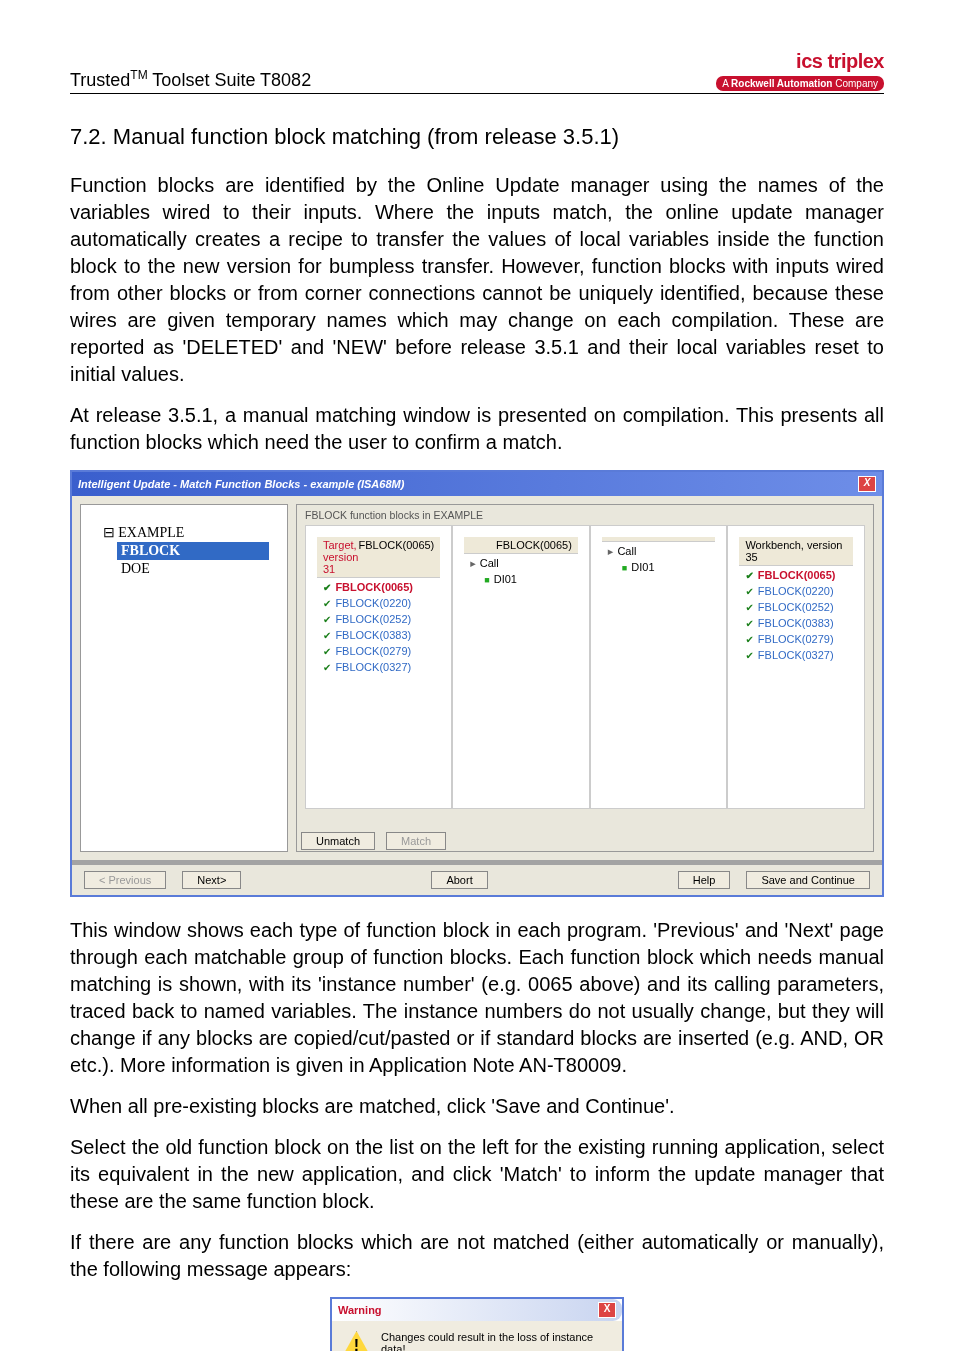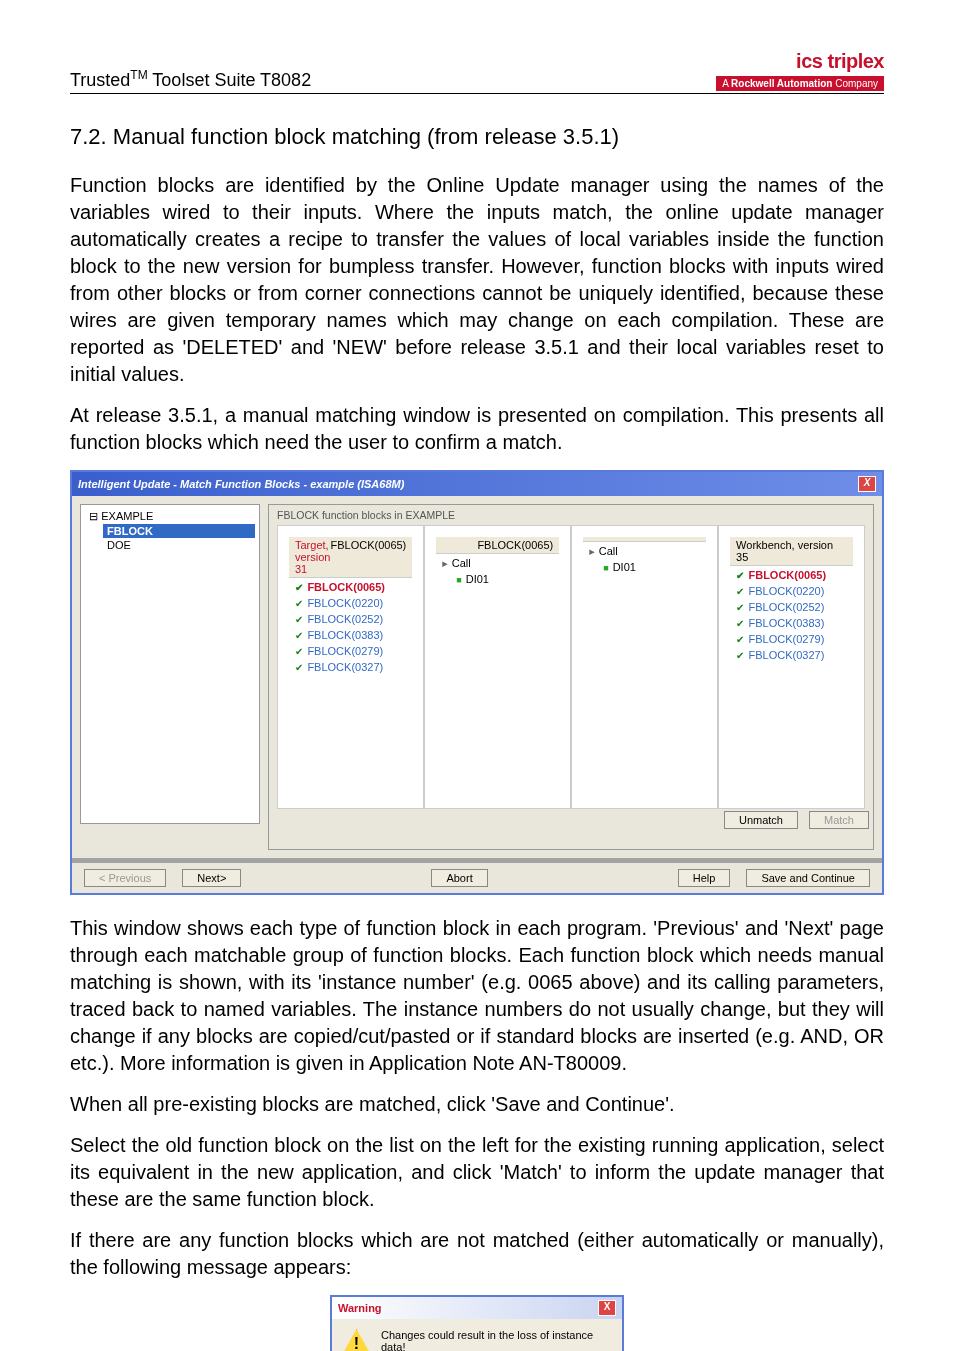--- a/index.html
+++ b/index.html
@@ -30,20 +30,21 @@
     font-weight: 700;
     color: #c8102e;
     letter-spacing: -0.5px;
   }
   .logo-sub {
     background: #c8102e;
     color: #fff;
     font-size: 10px;
     padding: 2px 6px;
     display: inline-block;
+    border-radius: 7px;
   }
   .logo-sub b { font-weight: 700; }
   h2.section-title {
     font-size: 22px;
     font-weight: 400;
     margin: 0 0 22px 0;
   }
   p.body-text {
     font-size: 20px;
     line-height: 1.35;
@@ -82,22 +83,23 @@
     display: flex;
     background: #e9e7dc;
     padding: 8px;
     gap: 8px;
   }
   .tree-pane {
     border: 1px solid #999;
     background: #fff;
     width: 170px;
     height: 310px;
-    padding: 4px;
-    font-size: 11px;
+    padding: 18px;
+    font-size: 14px;
+    font-family: Liberation Serif, serif;
   }
   .tree-row { padding: 1px 4px; }
   .tree-sel { background: #316ac5; color: #fff; font-weight: bold; }
   .content-pane {
     flex: 1;
     border: 1px solid #999;
     background: #e9e7dc;
     position: relative;
     padding: 4px 8px 40px 8px;
   }
@@ -138,23 +140,23 @@
     margin-right: 4px;
   }
   .var-icon::before {
     content: "■";
     color: #2a2;
     margin-right: 4px;
     font-size: 9px;
   }
   .btn-row-mid {
     position: absolute;
-    bottom: 20px;
+    bottom: 1px;
     left: 0; right: 0;
-    text-align: right;
+    text-align: left;
     margin-top: 16px;
   }
   .win-btn {
     border: 1px solid #888;
     background: #f0ece0;
     padding: 2px 14px;
     font-size: 11px;
     margin: 0 4px;
     display: inline-block;
   }
@@ -176,20 +178,21 @@
     font-size: 11px;
   }
   .warn-title {
     background: linear-gradient(to right, #fff, #c8d4f0);
     color: #c8102e;
     font-weight: bold;
     padding: 3px 6px;
     display: flex;
     justify-content: space-between;
     align-items: center;
+    border-radius: 9px;
   }
   .warn-body {
     display: flex;
     gap: 10px;
     padding: 10px;
     align-items: flex-start;
     background: #f0ece0;
   }
   .warn-icon {
     width: 28px; height: 24px;

